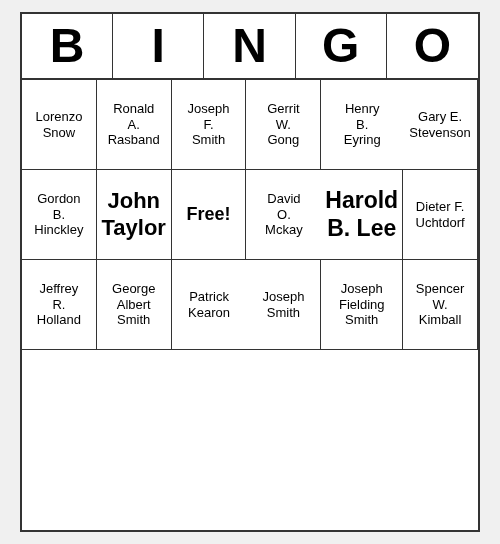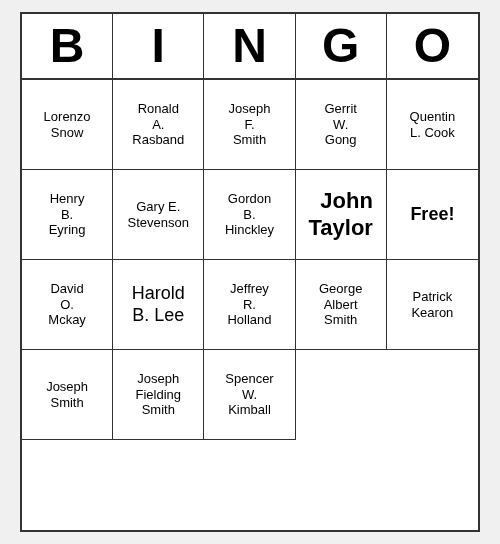--- a/index.html
+++ b/index.html
@@ -33,21 +33,21 @@
       border-right: 1px solid #333;
       line-height: 1;
     }
 
     .bingo-header-cell:last-child {
       border-right: none;
     }
 
     .bingo-grid {
       display: grid;
-      grid-template-columns: repeat(5, 1fr);
+      grid-template-columns: repeat(6, 1fr);
       grid-template-rows: repeat(5, 90px);
     }
 
     .bingo-cell {
       border-right: 1px solid #333;
       border-bottom: 1px solid #333;
       display: flex;
       align-items: center;
       justify-content: center;
       text-align: center;
@@ -60,57 +60,56 @@
       border-right: none;
     }
 
     .bingo-cell:nth-child(n+21) {
       border-bottom: none;
     }
 
     .bingo-cell.large-text {
       font-size: 22px;
       font-weight: bold;
-      text-align: right;
     }
 
     .bingo-cell.free-space {
       font-size: 18px;
       font-weight: bold;
     }
 
     .bingo-cell.medium-text {
-      font-size: 18px;
-      font-weight: normal;
+      font-size: 23px;
+      font-weight: bold;
     }
   </style>
 </head>
 <body>
 
 <div class="bingo-card">
   <div class="bingo-header">
   <div class="bingo-header-cell">B</div>
       <div class="bingo-header-cell">I</div>
       <div class="bingo-header-cell">N</div>
       <div class="bingo-header-cell">G</div>
       <div class="bingo-header-cell">O</div>
     </div>
   <div class="bingo-grid">
   <div class="bingo-cell">Lorenzo<br>Snow</div>
       <div class="bingo-cell">Ronald<br>A.<br>Rasband</div>
       <div class="bingo-cell">Joseph<br>F.<br>Smith</div>
       <div class="bingo-cell">Gerrit<br>W.<br>Gong</div>
-      <div class="bingo-cell">Quentin<br>L. Cook</div>
       <div class="bingo-cell">Henry<br>B.<br>Eyring</div>
       <div class="bingo-cell">Gary E.<br>Stevenson</div>
       <div class="bingo-cell">Gordon<br>B.<br>Hinckley</div>
       <div class="bingo-cell large-text">John<br>Taylor</div>
       <div class="bingo-cell free-space">Free!</div>
       <div class="bingo-cell">David<br>O.<br>Mckay</div>
       <div class="bingo-cell medium-text">Harold<br>B. Lee</div>
+      <div class="bingo-cell">Dieter F.<br>Uchtdorf</div>
       <div class="bingo-cell">Jeffrey<br>R.<br>Holland</div>
       <div class="bingo-cell">George<br>Albert<br>Smith</div>
       <div class="bingo-cell">Patrick<br>Kearon</div>
       <div class="bingo-cell">Joseph<br>Smith</div>
       <div class="bingo-cell">Joseph<br>Fielding<br>Smith</div>
       <div class="bingo-cell">Spencer<br>W.<br>Kimball</div>
     </div>
 </div>
 
 </body></html>

